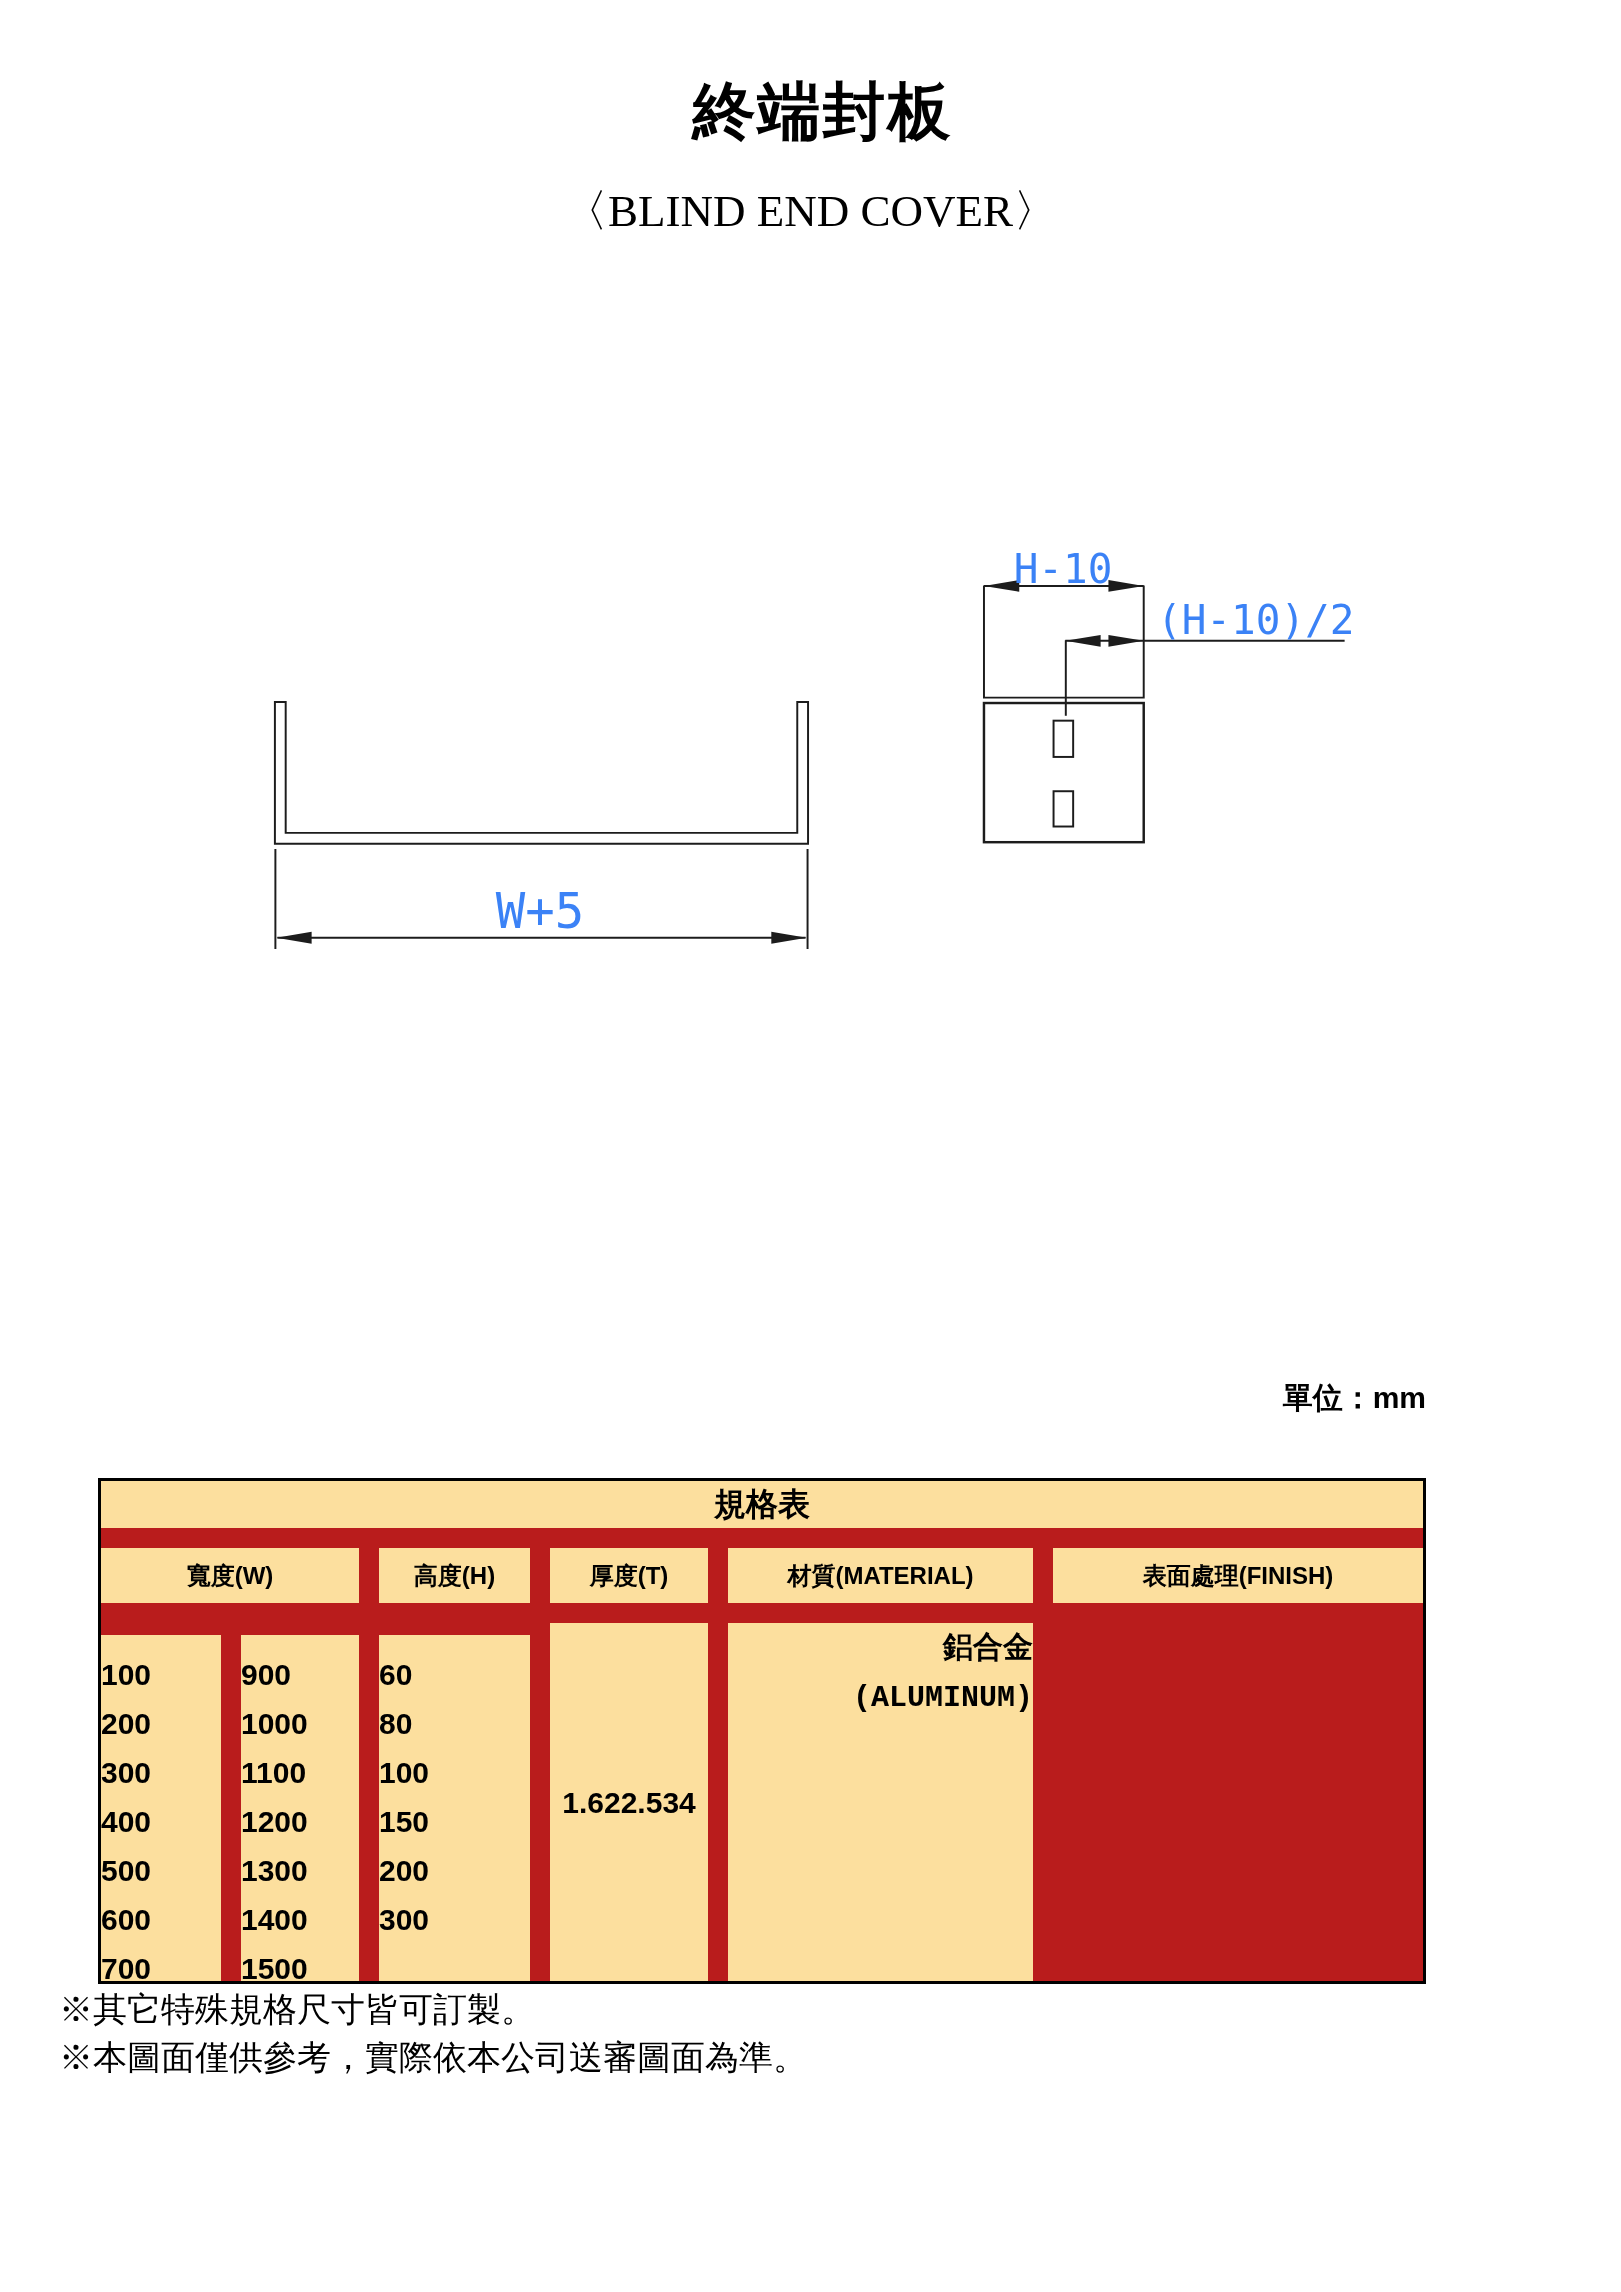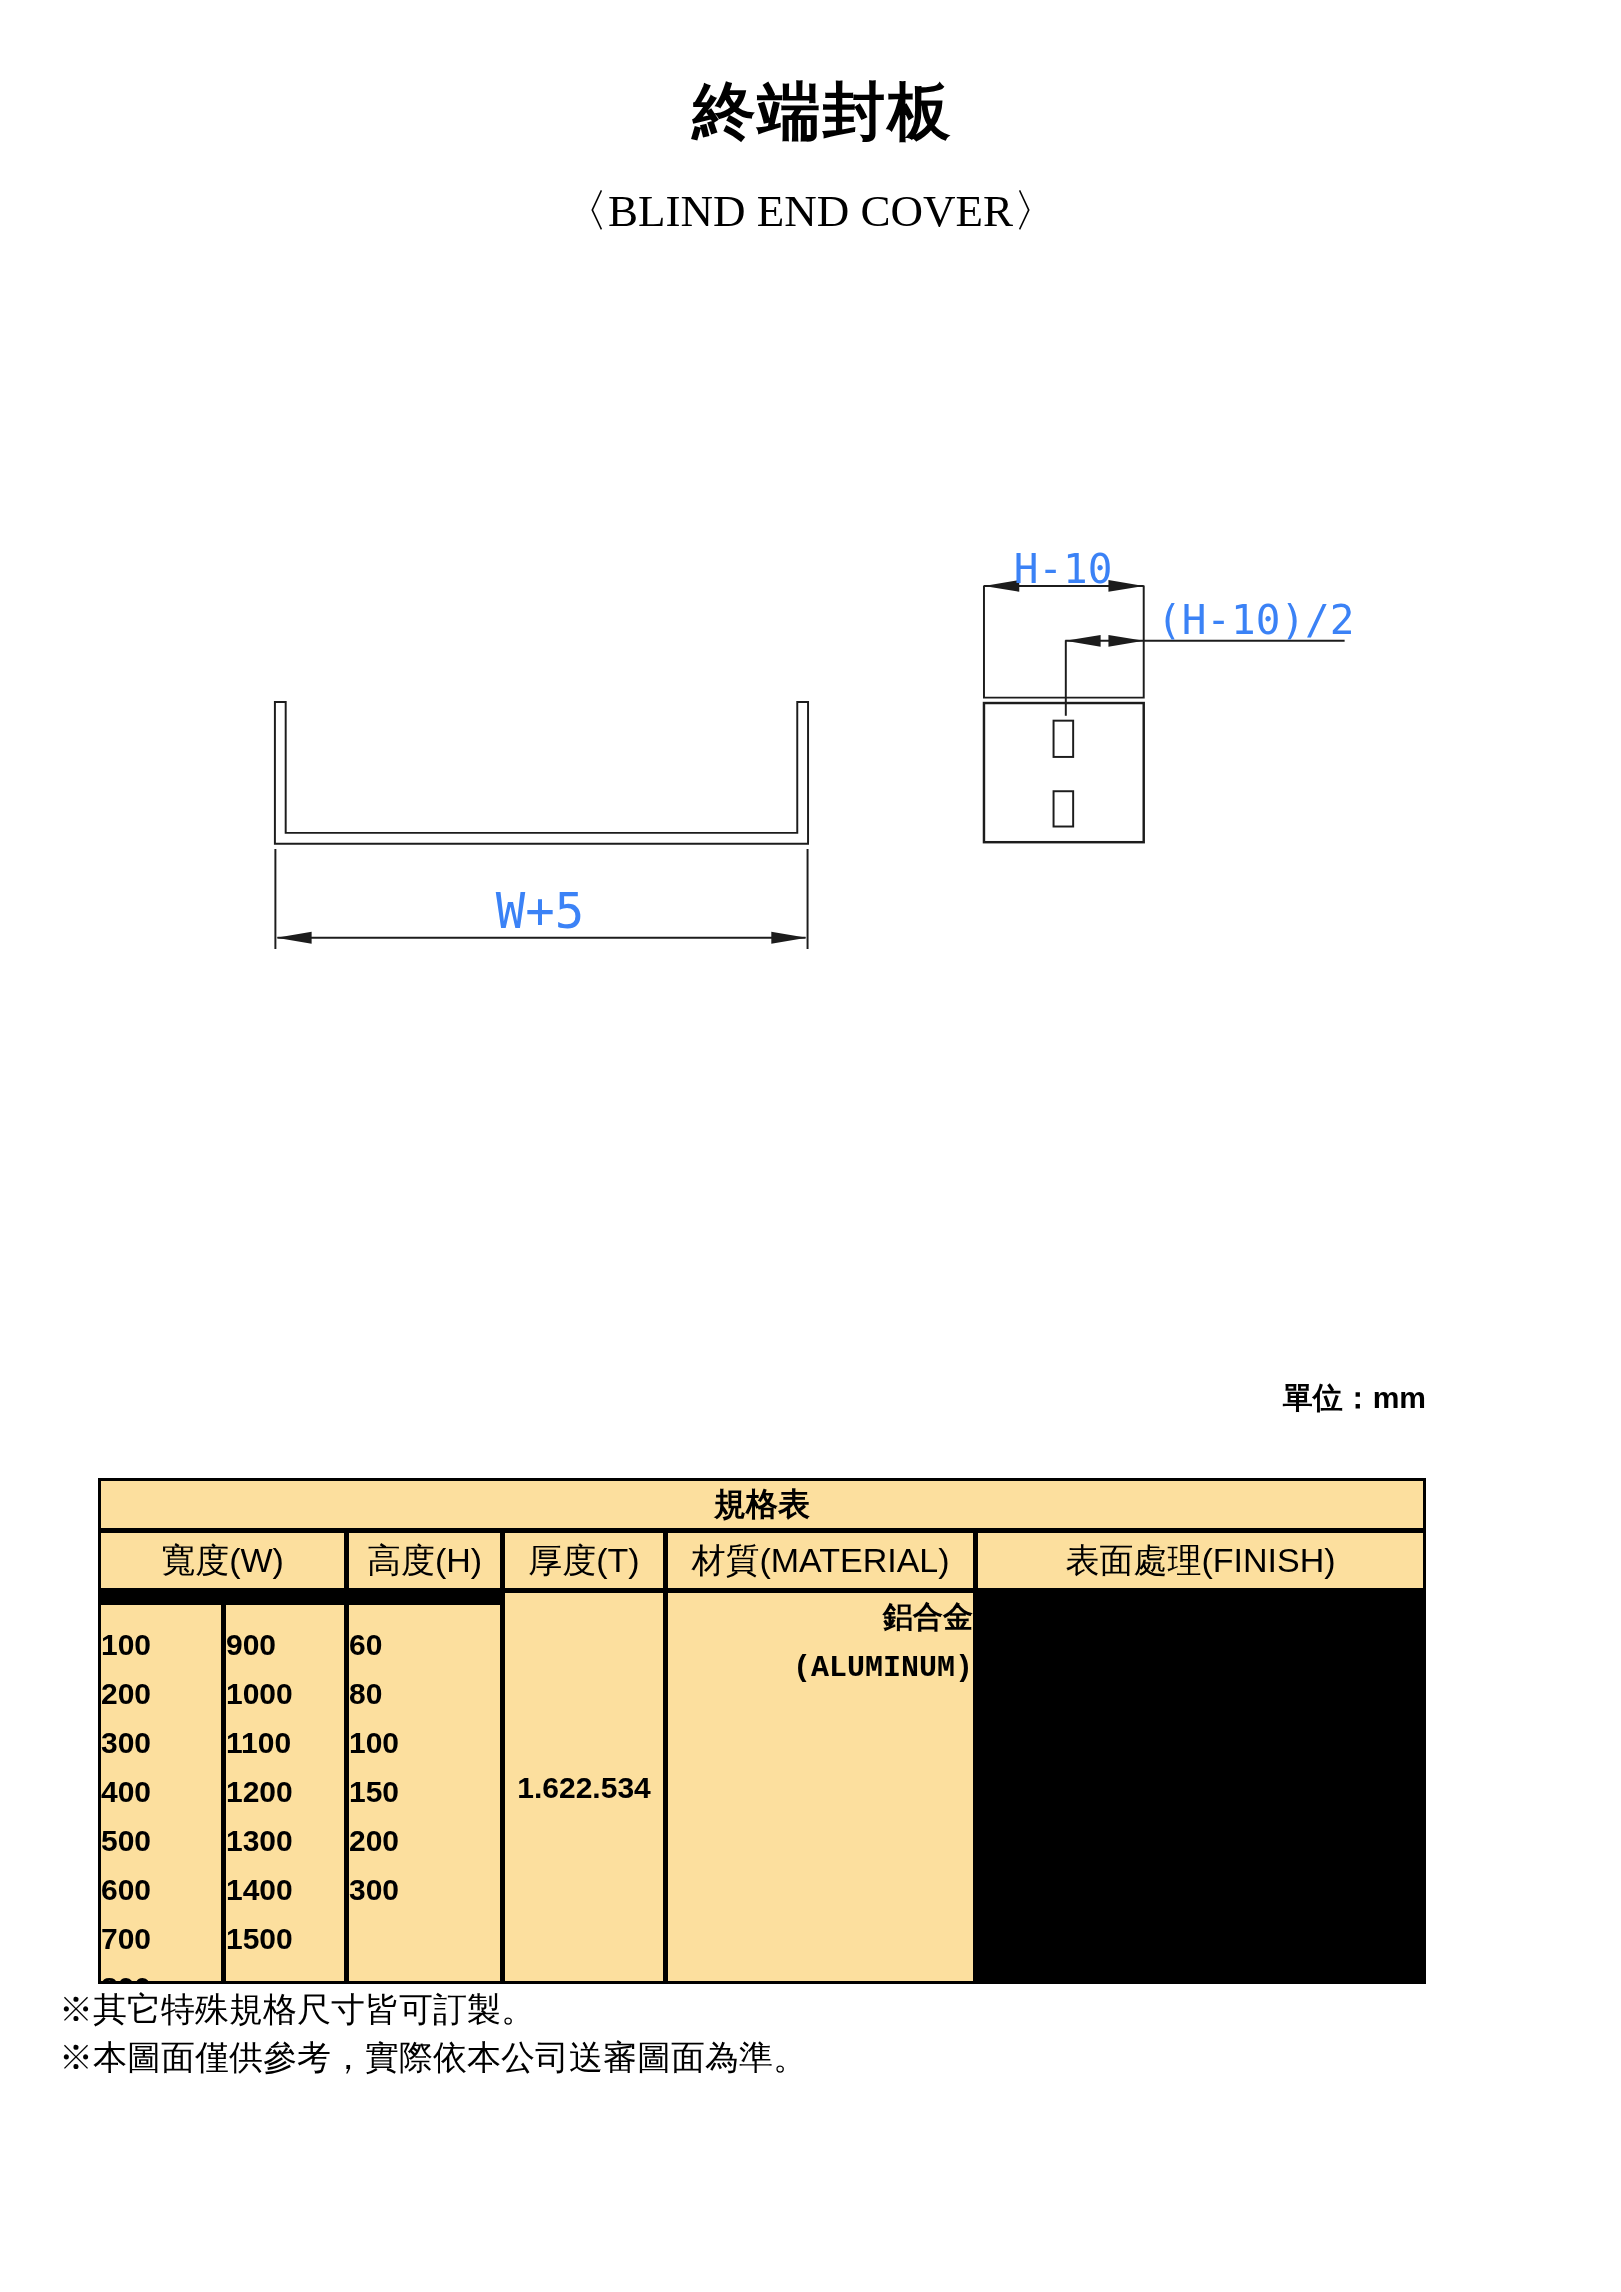--- a/index.html
+++ b/index.html
@@ -36,37 +36,37 @@
   .lbl-h10{left:965px;top:545px;width:196px;text-align:center;font-size:41px;}
   .lbl-h10half{left:1157px;top:596px;font-size:41px;}
   .unit-label{
     position:absolute;top:1378px;right:195px;
     font-size:30px;font-weight:bold;
   }
   .spec-table{
     position:absolute;left:98px;top:1478px;
     width:1328px;height:506px;
     box-sizing:border-box;
-    background:#000000;
+    background:#b91c1c;
     border:3.9px solid #000;
     display:grid;
     grid-template-columns:120px 118px 151px 158px 305px 1fr;
     grid-template-rows:47px 55px 1fr;
-    gap:5px;
+    gap:20px;
   }
   .cell{background:var(--table-fill,#FCDF9E);overflow:hidden;}
   .t-title{
     grid-row:1;grid-column:1/-1;
     display:flex;align-items:center;justify-content:center;
     font-size:32px;font-weight:bold;
   }
   .th{
     grid-row:2;
     display:flex;align-items:center;justify-content:center;
-    font-size:34px;font-weight:normal;white-space:nowrap;
+    font-size:24px;font-weight:bold;white-space:nowrap;
   }
   .th-w{grid-column:1/3;} .th-h{grid-column:3;} .th-t{grid-column:4;}
   .th-m{grid-column:5;} .th-f{grid-column:6;}
   .td{grid-row:3;font-size:30px;font-weight:bold;}
   .td .cell-line{line-height:49px;white-space:nowrap;}
   .td-num{text-align:left;padding-top:15px;margin-top:12px;}
   .td-wa{grid-column:1;} .td-wb{grid-column:2;} .td-h{grid-column:3;}
   .td-t{
     grid-column:4;
     display:flex;flex-direction:row;justify-content:center;align-items:center;

